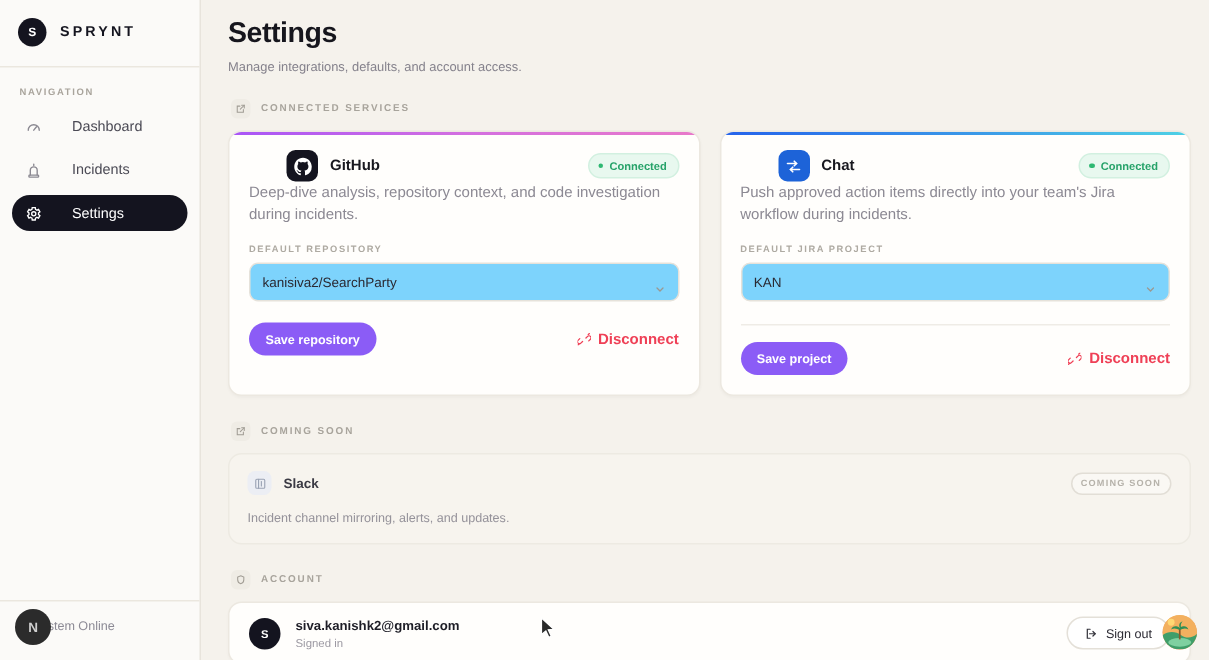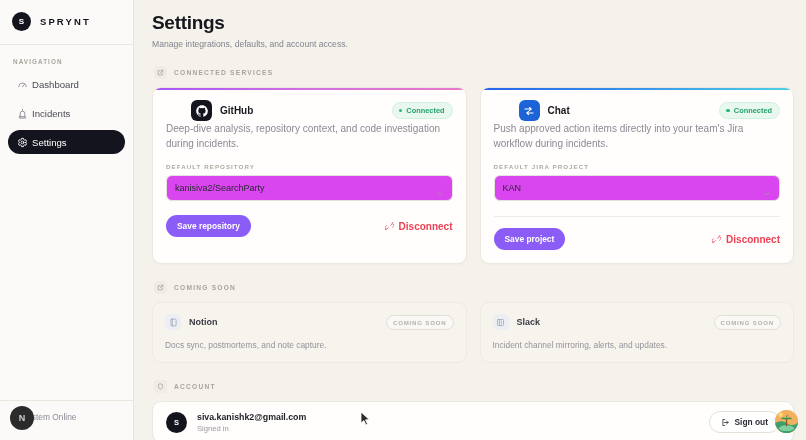--- a/index.html
+++ b/index.html
@@ -34,21 +34,21 @@
   .brand-name {
     font-size: 9.5px; font-weight: 700; letter-spacing: 2.1px;
     color: #14141f;
   }
   .nav-label {
     font-size: 6.3px; letter-spacing: 1.1px; font-weight: 700;
     color: #a9a49c; padding: 13px 0 7px 13px; text-transform: uppercase;
   }
   .nav { padding: 0 8px; display: flex; flex-direction: column; gap: 5px; }
   .nav-item {
-    display: flex; align-items: center; gap: 4px;
+    display: flex; align-items: center; gap: 20px;
     height: 24px; padding: 0 9px; border-radius: 12px;
     font-size: 9.6px; color: #4b4a55; cursor: pointer;
   }
   .nav-item.active { background: #14141f; color: #ffffff; }
   .nav-item .ic { width: 11px; height: 11px; flex: 0 0 11px; display: block; }
   .nav-item .ic svg { display: block; }
   .sidebar-spacer { flex: 1 1 auto; }
   .sys-status {
     border-top: 1px solid #ebe7df;
     padding: 11px 0 0 22px; height: 40px;
@@ -116,21 +116,21 @@
   .card-desc {
     font-size: 10px; line-height: 1.5; color: #8c8993;
     max-width: 97%;
   }
   .field-label {
     font-size: 6.2px; font-weight: 700; letter-spacing: 1.05px;
     color: #aeaaa2; text-transform: uppercase; margin-top: 12px;
   }
   .select {
     margin-top: 5px; height: 21px; border-radius: 6px;
-    background: #d946ef; border: 1px solid #e6e2da;
+    background: #7dd3fc; border: 1px solid #e6e2da;
     display: flex; align-items: center; justify-content: space-between;
     padding: 12px 8px; cursor: pointer;
   }
   .select-val { font-size: 9px; color: #2a2932; }
   .chev { width: 8px; height: 8px; display: block; flex: 0 0 8px; }
 
   .card-actions {
     display: flex; align-items: center; justify-content: space-between;
     margin-top: 14px;
   }
@@ -178,21 +178,21 @@
     width: 21px; height: 21px; border-radius: 50%; flex: 0 0 21px;
     background: #14141f; color: #fff; font-size: 7.5px; font-weight: 700;
     display: flex; align-items: center; justify-content: center;
   }
   .acct-email { font-size: 8.8px; color: #1d1d26; font-weight: 600; }
   .acct-state { font-size: 7.6px; color: #9c99a2; margin-top: 2px; }
   .btn-ghost {
     display: flex; align-items: center; gap: 5px;
     border: 1px solid #e4e0d8; background: #fff;
     border-radius: 11px; padding: 5px 11px;
-    font-size: 8.4px; font-weight: 700; color: #2c2b34;
+    font-size: 8.4px; font-weight: 400; color: #2c2b34;
     cursor: pointer; font-family: inherit;
   }
   .btn-ghost svg { display: block; }
 
   
   .float-badge {
     position: absolute; left: 10px; bottom: 10px;
     width: 24px; height: 24px; border-radius: 50%;
     background: #2b2b2b; color: #cfcfcf;
     font-size: 9px; font-weight: 600;
@@ -371,35 +371,20 @@
           <path d="M14 4h6v6"></path>
             <path d="M20 4l-9 9"></path>
             <path d="M18 14v6H4V6h6"></path>
         </svg>
       </span>
       <span class="section-title">COMING SOON</span>
     </div>
 
     <div class="soon-grid">
 
-      <div class="soon-card">
-        <div class="soon-top">
-          <div class="soon-id">
-            <span class="soon-ic">
-              <svg width="9" height="9" viewBox="0 0 24 24" fill="none" stroke="#9aa3b4" stroke-width="2" stroke-linecap="round">
-                <rect x="5" y="3" width="14" height="18" rx="2"></rect>
-                  <path d="M9 3v18"></path>
-              </svg>
-            </span>
-            <span class="soon-name">Notion</span>
-          </div>
-          <span class="soon-badge">COMING SOON</span>
-        </div>
-        <div class="soon-desc">Docs sync, postmortems, and note capture.</div>
-      </div>
 
       <div class="soon-card">
         <div class="soon-top">
           <div class="soon-id">
             <span class="soon-ic">
               <svg width="9" height="9" viewBox="0 0 24 24" fill="none" stroke="#9aa3b4" stroke-width="2" stroke-linecap="round">
                 <rect x="4" y="4" width="16" height="16" rx="2"></rect>
                   <path d="M9 4v16"></path>
                   <path d="M14 8v8"></path>
               </svg>

